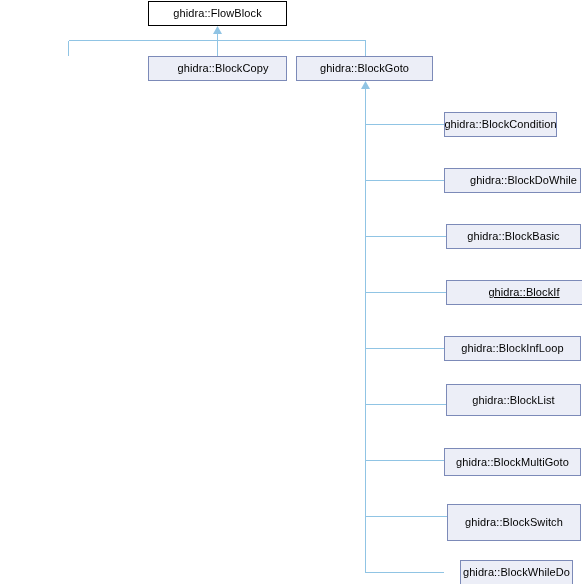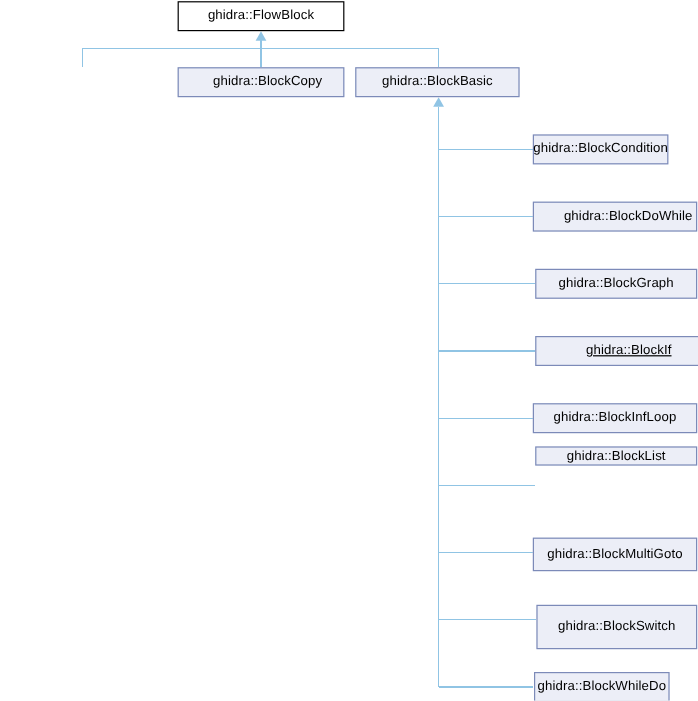--- a/index.html
+++ b/index.html
@@ -88,52 +88,52 @@
   <div class="node node-root" style="left:148px; top:1px; width:139px; height:25px;">
     <span class="node-label">ghidra::FlowBlock</span>
   </div>
 
 
   <div class="node node-derived" style="left:148px; top:56px; width:139px; height:25px;padding-left:11px;">
     <span class="node-label">ghidra::BlockCopy</span>
   </div>
 
   <div class="node node-derived" style="left:296px; top:56px; width:137px; height:25px;">
-    <span class="node-label">ghidra::BlockBasic</span>
+    <span class="node-label">ghidra::BlockGoto</span>
   </div>
 
   <div class="node node-derived" style="left:444px; top:112px; width:113px; height:25px;">
     <span class="node-label">ghidra::BlockCondition</span>
   </div>
 
   <div class="node node-derived" style="left:444px; top:168px; width:137px; height:25px;padding-left:22px;">
     <span class="node-label">ghidra::BlockDoWhile</span>
   </div>
 
   <div class="node node-derived" style="left:446px; top:224px; width:135px; height:25px;">
-    <span class="node-label">ghidra::BlockGraph</span>
+    <span class="node-label">ghidra::BlockBasic</span>
   </div>
 
   <div class="node node-derived" style="left:446px; top:280px; width:156px; height:25px;text-decoration:underline;">
     <span class="node-label">ghidra::BlockIf</span>
   </div>
 
   <div class="node node-derived" style="left:444px; top:336px; width:137px; height:25px;">
     <span class="node-label">ghidra::BlockInfLoop</span>
   </div>
 
-  <div class="node node-derived" style="left:446px; top:372px; width:135px; height:16px;text-align:center;">
+  <div class="node node-derived" style="left:446px; top:384px; width:135px; height:32px;text-align:center;">
     <span class="node-label">ghidra::BlockList</span>
   </div>
 
   <div class="node node-derived" style="left:444px; top:448px; width:137px; height:28px;">
     <span class="node-label">ghidra::BlockMultiGoto</span>
   </div>
 
   <div class="node node-derived" style="left:447px; top:504px; width:134px; height:37px;">
     <span class="node-label">ghidra::BlockSwitch</span>
   </div>
 
-  <div class="node node-derived" style="left:445px; top:560px; width:113px; height:25px;">
+  <div class="node node-derived" style="left:460px; top:560px; width:113px; height:25px;">
     <span class="node-label">ghidra::BlockWhileDo</span>
   </div>
 
 </div>
 
 </body></html>

